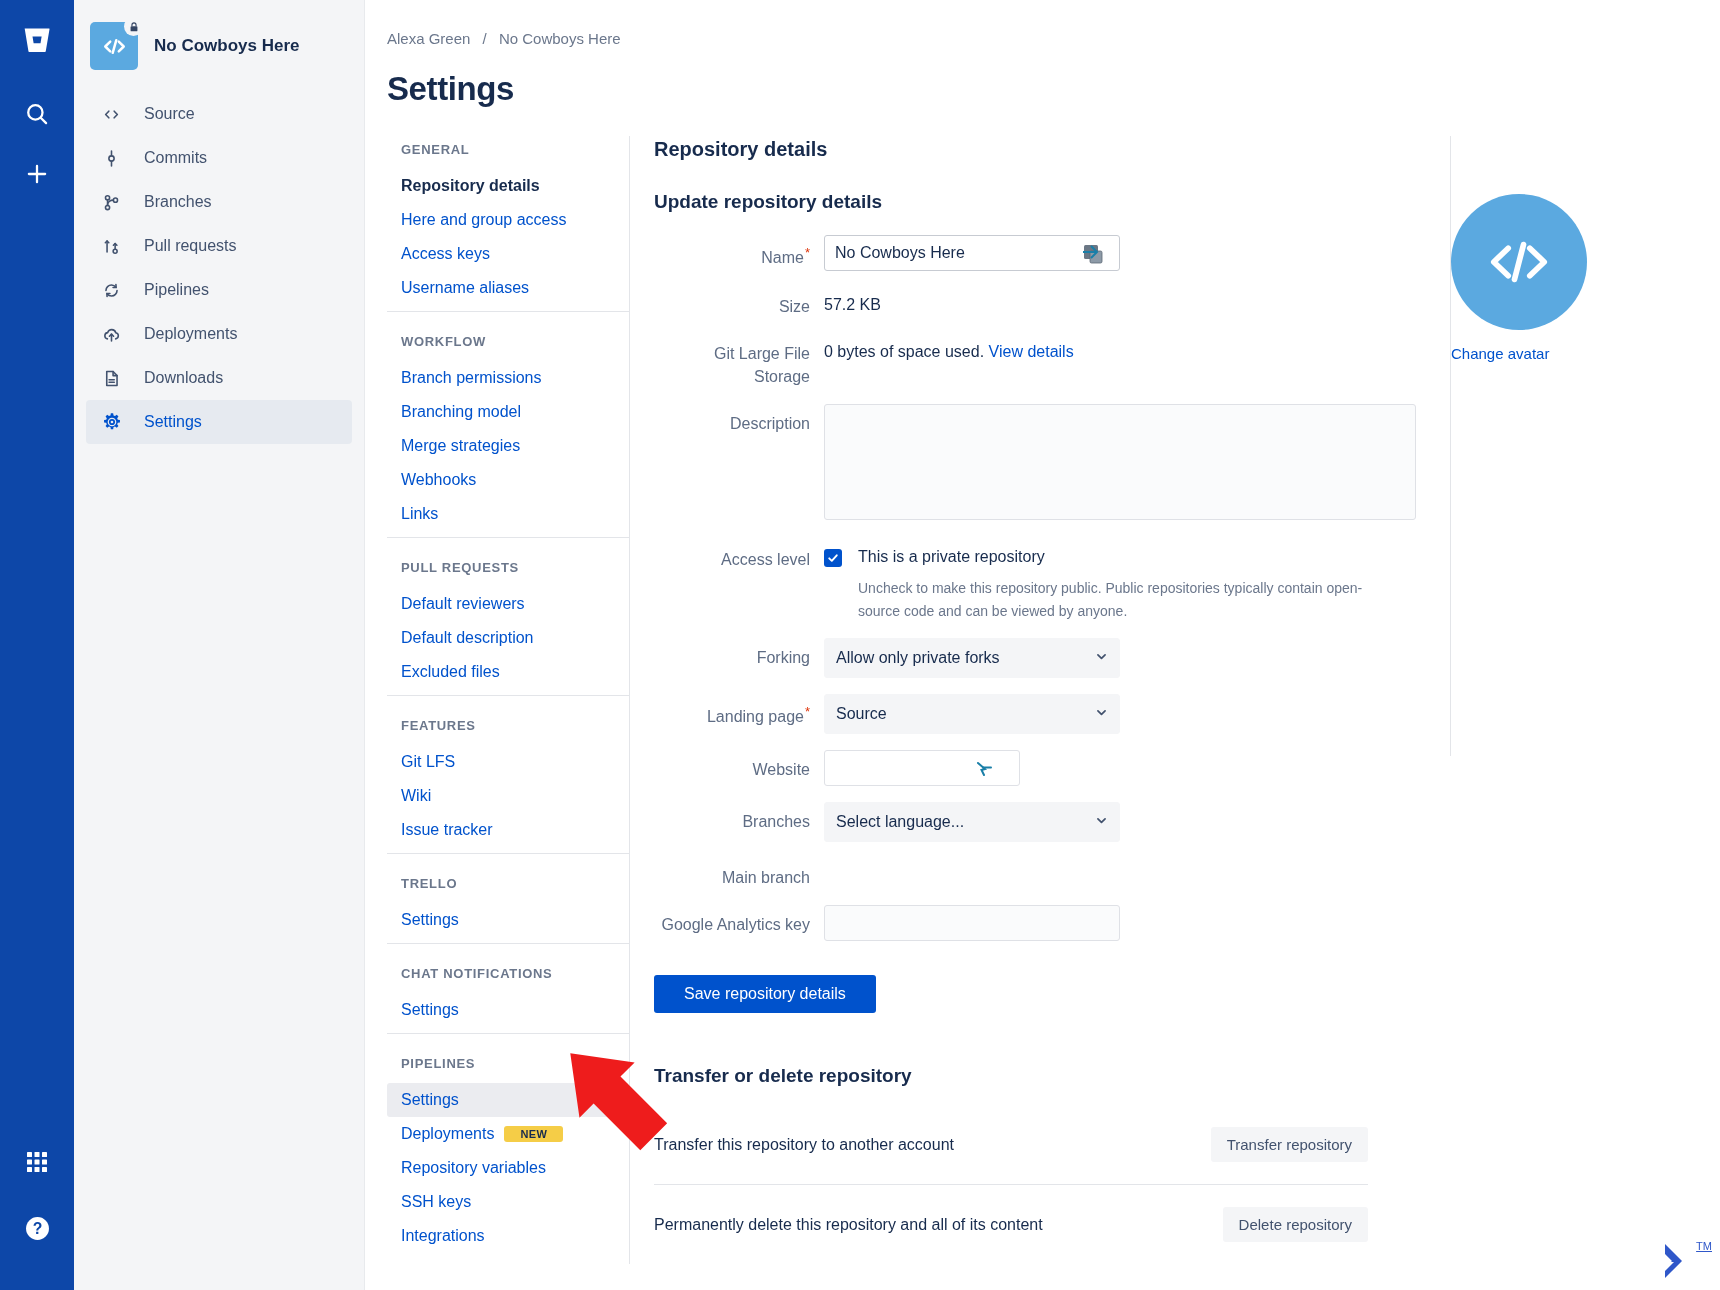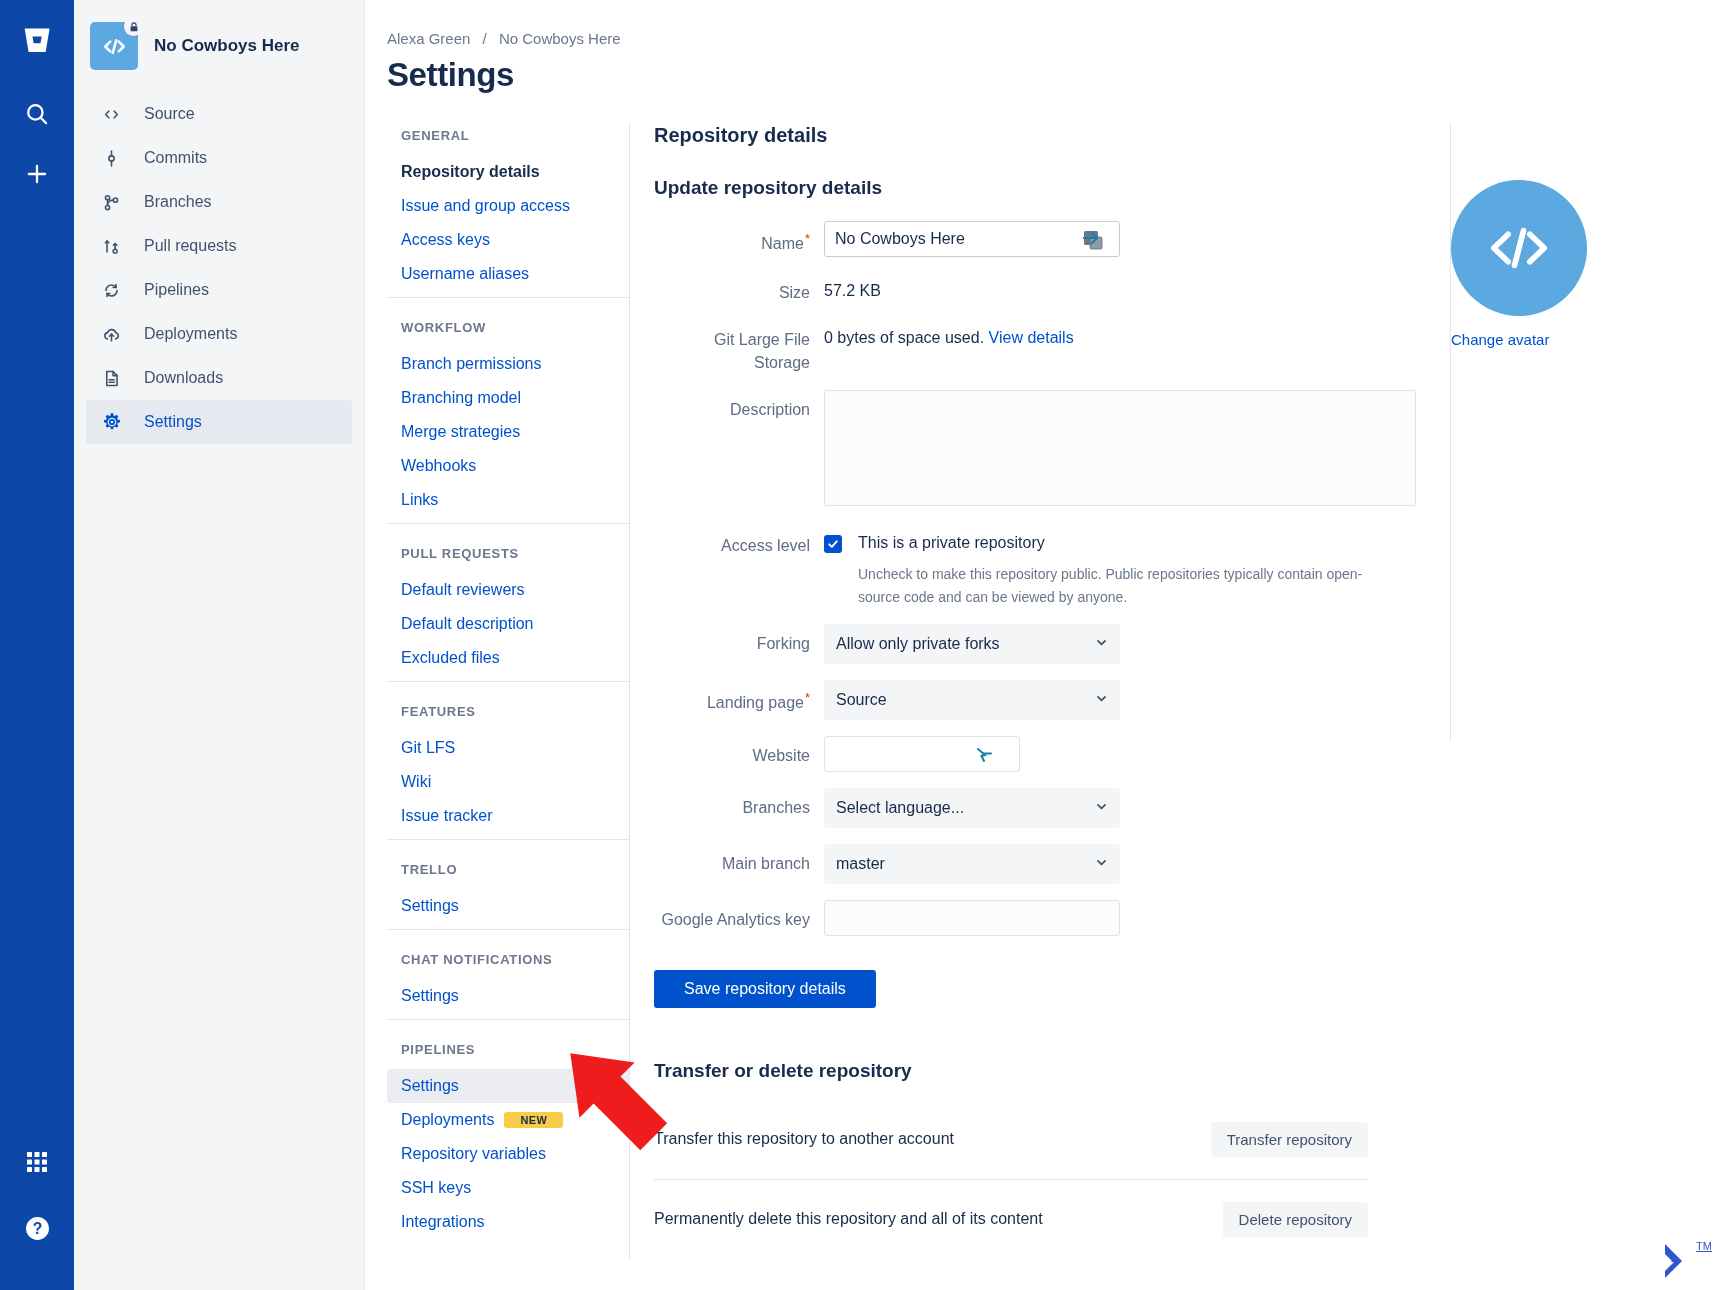--- a/index.html
+++ b/index.html
@@ -52,21 +52,21 @@
     padding-left: 16px; border-radius: 4px; cursor: pointer; color: #42526e;
     font-size: 16px;
   }
   .nav-item .ni-icon { width: 26px; display: flex; align-items: center; justify-content: flex-start; flex: none; }
   .nav-item .ni-label { margin-left: 16px; }
   .nav-item.active { background: #e6eaf0; }
   .nav-item.active .ni-label { color: #0052cc; }
 
   
   .content { flex: 1; background: #ffffff; padding: 30px 0 0 22px; position: relative; overflow: hidden; }
-  .breadcrumb { font-size: 15px; color: #6b778c; margin-bottom: 9px; }
+  .breadcrumb { font-size: 15px; color: #6b778c; margin-bottom: 23px; }
   .breadcrumb .crumb { cursor: pointer; }
   .breadcrumb .sep { margin: 0 8px; color: #6b778c; }
   .page-title { font-size: 33px; font-weight: bold; color: #172b4d; letter-spacing: -0.4px; margin-bottom: 28px; }
 
   .body-cols { display: flex; }
 
   
   .settings-menu { width: 243px; min-width: 243px; border-right: 1px solid #e3e5e9; padding-right: 0; min-height: 900px; }
   .sm-group { padding: 0; }
   .sm-group + .sm-group .sm-head { border-top: 1px solid #e3e5e9; padding-top: 22px; }
@@ -343,21 +343,21 @@
 
     <div class="page-title">Settings</div>
 
     <div class="body-cols">
 
       <div class="settings-menu">
 
         <div class="sm-group">
           <div class="sm-head">GENERAL</div>
           <div class="sm-item current">Repository details</div>
-          <div class="sm-item">Issue and group access</div>
+          <div class="sm-item">Here and group access</div>
           <div class="sm-item">Access keys</div>
           <div class="sm-item">Username aliases</div>
         </div>
 
         <div class="sm-group">
           <div class="sm-head">WORKFLOW</div>
           <div class="sm-item">Branch permissions</div>
           <div class="sm-item">Branching model</div>
           <div class="sm-item">Merge strategies</div>
           <div class="sm-item">Webhooks</div>
@@ -529,32 +529,20 @@
                     <polyline points="3.6,6 8,10.4 12.4,6"></polyline>
                   </svg>
               </span>
             </div>
           </div>
         </div>
 
         
         <div class="form-row">
           <div class="form-label">Main branch</div>
-          <div class="form-field">
-            <div class="sel-wrap">
-              <select class="sel">
-                <option>master</option>
-              </select>
-              <span class="sel-chev">
-                <svg width="13" height="13" viewBox="0 0 16 16" fill="none" stroke="#42526e" stroke-width="2.1" stroke-linecap="round" stroke-linejoin="round">
-                    <polyline points="3.6,6 8,10.4 12.4,6"></polyline>
-                  </svg>
-              </span>
-            </div>
-          </div>
         </div>
 
         
         <div class="form-row">
           <div class="form-label">Google Analytics key</div>
           <div class="form-field">
             <input class="txt ga-input" type="text" value="" style="">
           </div>
         </div>
 

